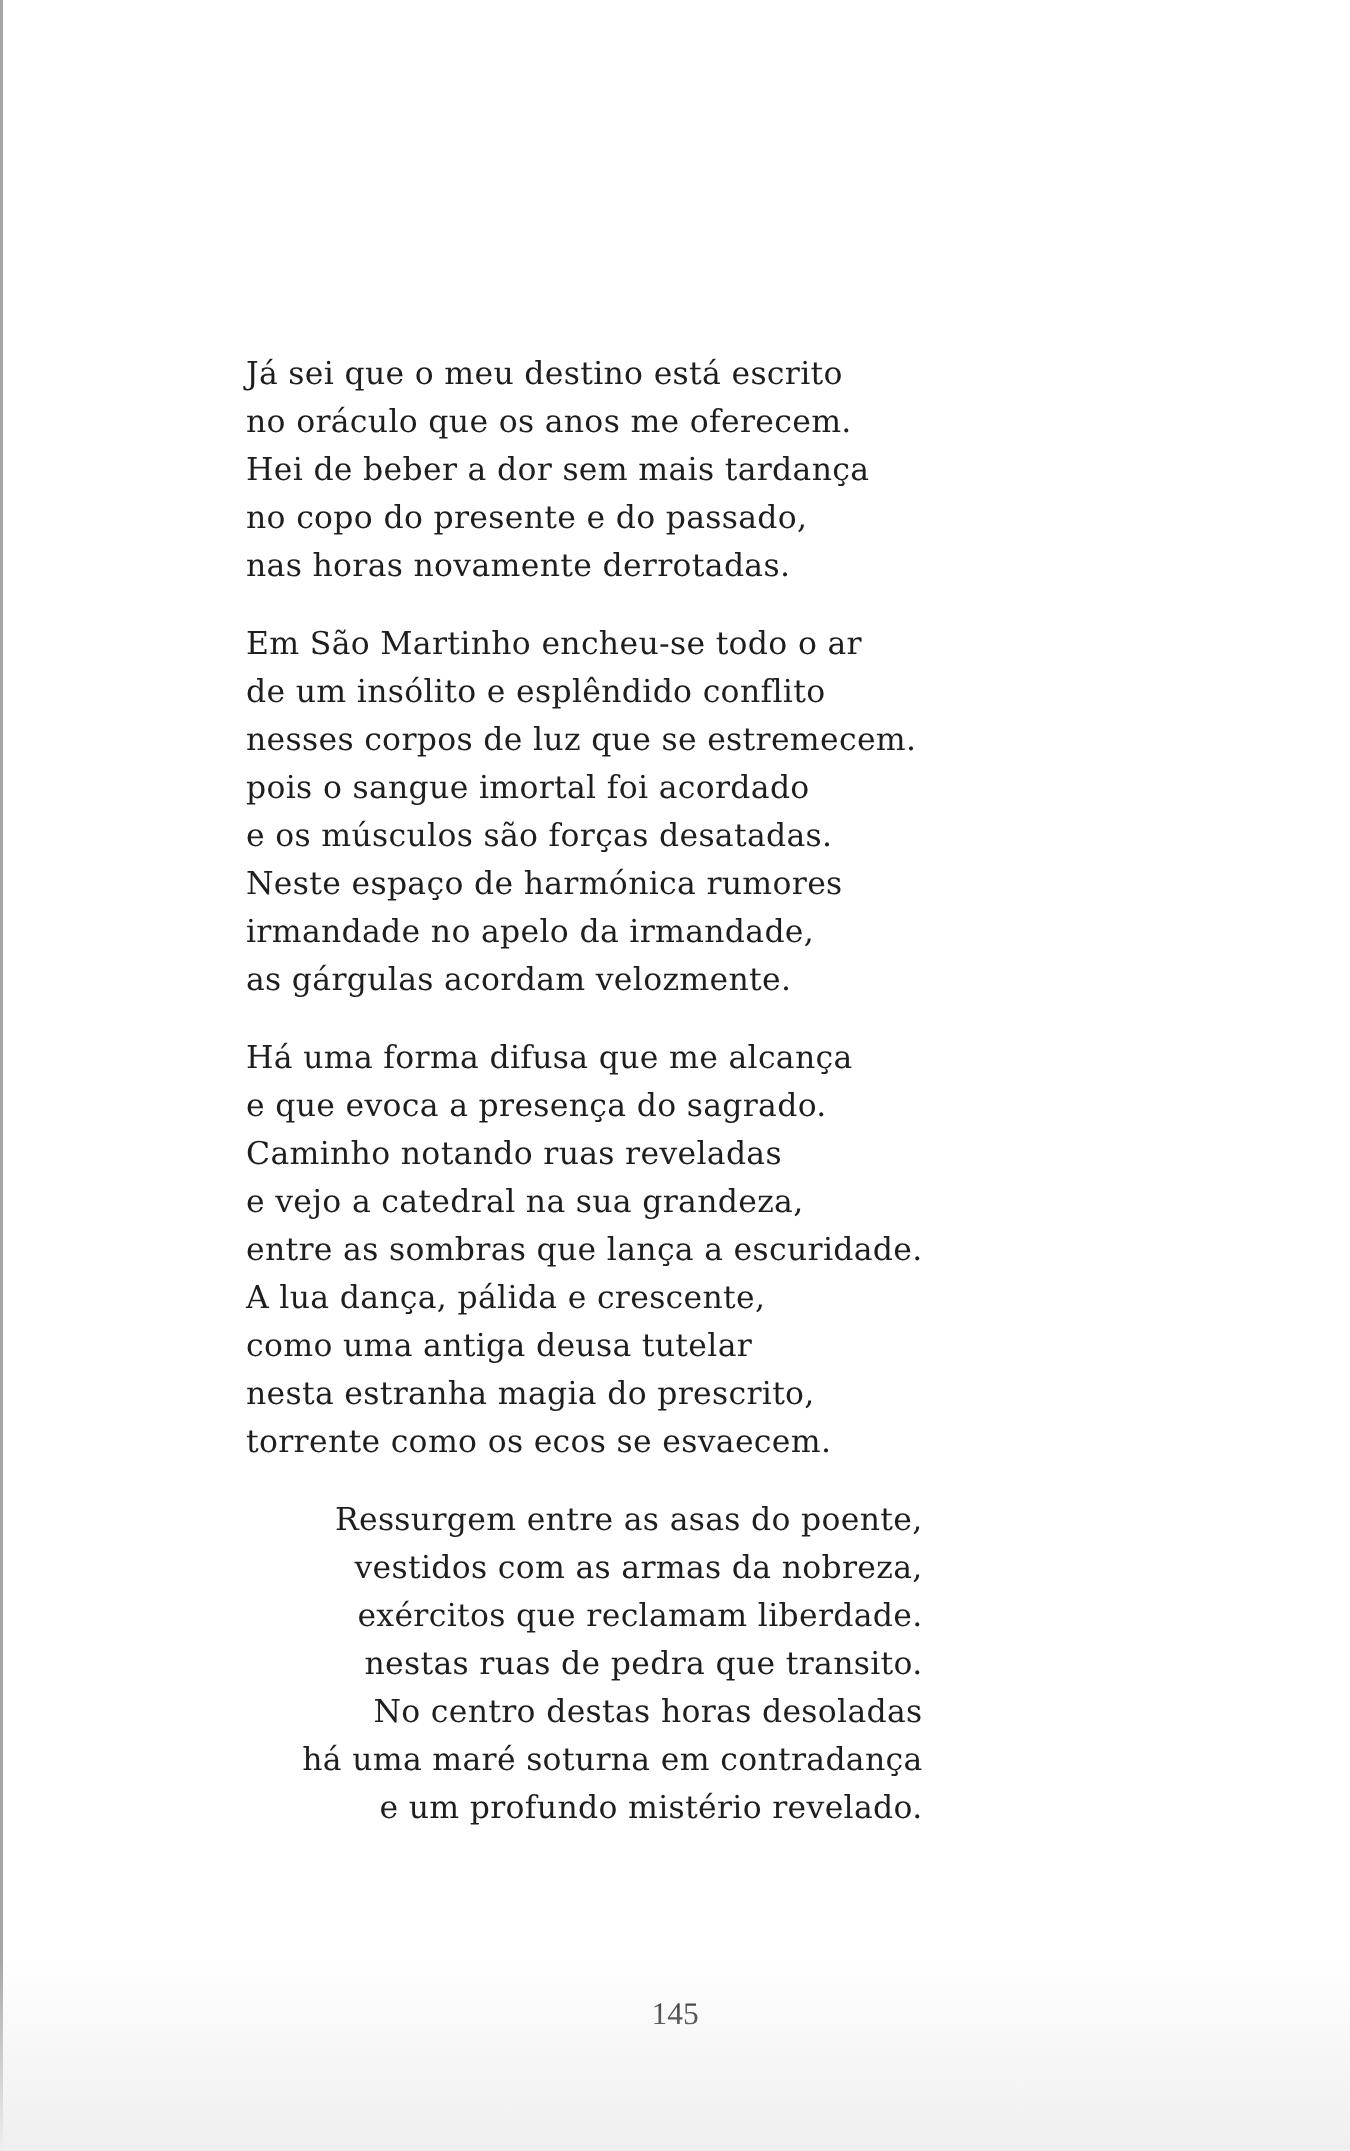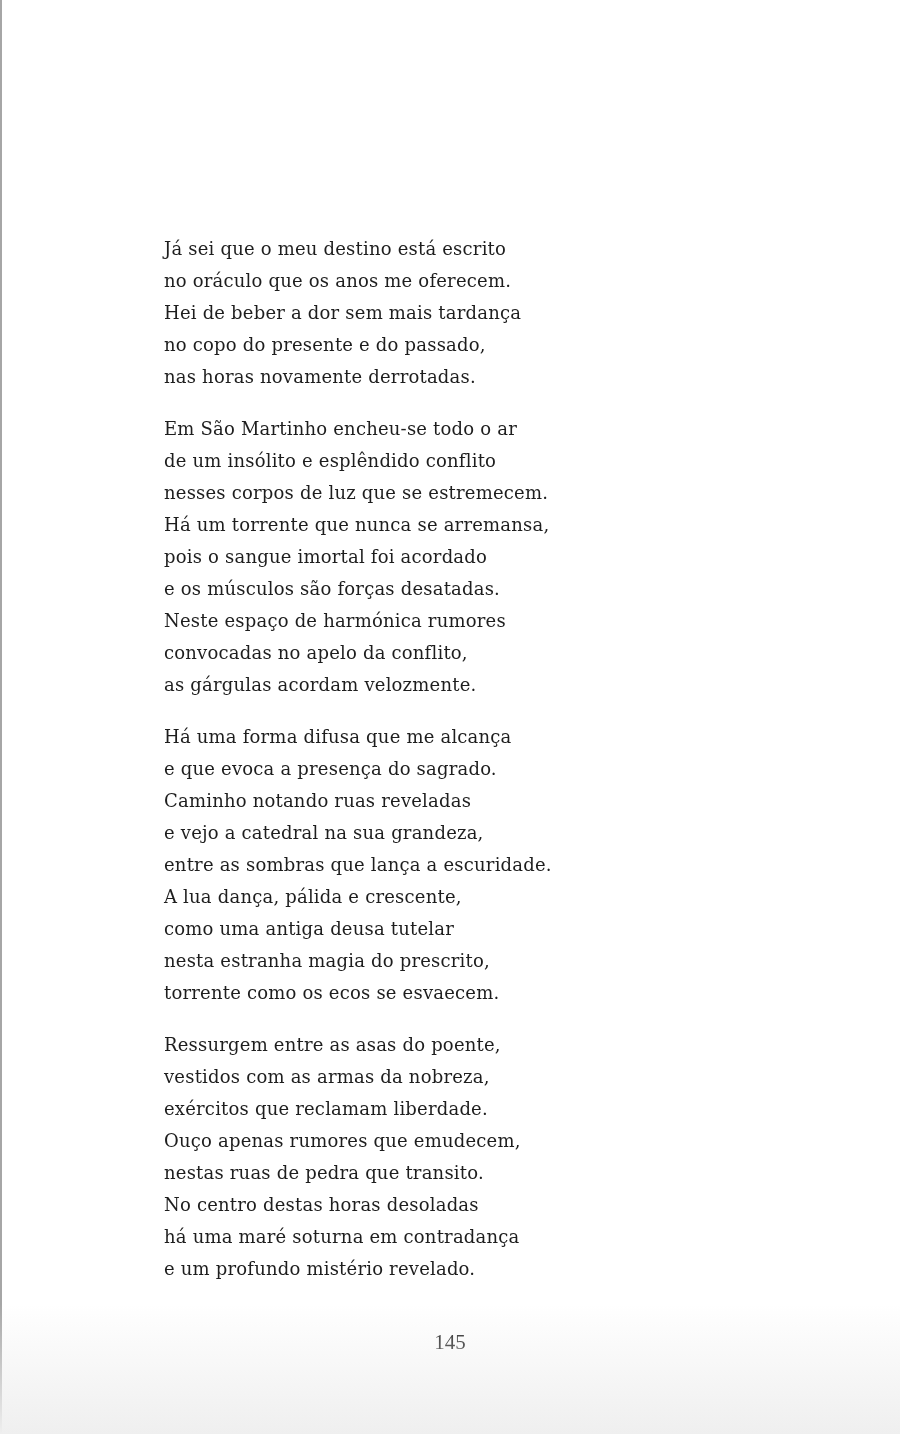--- a/index.html
+++ b/index.html
@@ -35,23 +35,24 @@
     position: absolute;
     left: 164px;
     top: 233px;
     color: #1e1e1e;
   }
   .stanza {
     margin: 0 0 20px 0;
   }
   .stanza:last-child {
     margin-bottom: 0;
+    text-align: right;
   }
   .line {
-    font-size: 18px;
+    font-size: 21px;
     line-height: 32px;
     white-space: nowrap;
     letter-spacing: 0.2px;
   }
   .page-number {
     position: absolute;
     left: 0;
     top: 1330px;
     width: 900px;
     text-align: center;
@@ -72,45 +73,43 @@
     <div class="line">no oráculo que os anos me oferecem.</div>
     <div class="line">Hei de beber a dor sem mais tardança</div>
     <div class="line">no copo do presente e do passado,</div>
     <div class="line">nas horas novamente derrotadas.</div>
   </div>
 
   <div class="stanza">
     <div class="line">Em São Martinho encheu-se todo o ar</div>
     <div class="line">de um insólito e esplêndido conflito</div>
     <div class="line">nesses corpos de luz que se estremecem.</div>
-    <div class="line">Há um torrente que nunca se arremansa,</div>
     <div class="line">pois o sangue imortal foi acordado</div>
     <div class="line">e os músculos são forças desatadas.</div>
     <div class="line">Neste espaço de harmónica rumores</div>
-    <div class="line">convocadas no apelo da conflito,</div>
+    <div class="line">irmandade no apelo da irmandade,</div>
     <div class="line">as gárgulas acordam velozmente.</div>
   </div>
 
   <div class="stanza">
     <div class="line">Há uma forma difusa que me alcança</div>
     <div class="line">e que evoca a presença do sagrado.</div>
     <div class="line">Caminho notando ruas reveladas</div>
     <div class="line">e vejo a catedral na sua grandeza,</div>
     <div class="line">entre as sombras que lança a escuridade.</div>
     <div class="line">A lua dança, pálida e crescente,</div>
     <div class="line">como uma antiga deusa tutelar</div>
     <div class="line">nesta estranha magia do prescrito,</div>
     <div class="line">torrente como os ecos se esvaecem.</div>
   </div>
 
   <div class="stanza">
     <div class="line">Ressurgem entre as asas do poente,</div>
     <div class="line">vestidos com as armas da nobreza,</div>
     <div class="line">exércitos que reclamam liberdade.</div>
-    <div class="line">Ouço apenas rumores que emudecem,</div>
     <div class="line">nestas ruas de pedra que transito.</div>
     <div class="line">No centro destas horas desoladas</div>
     <div class="line">há uma maré soturna em contradança</div>
     <div class="line">e um profundo mistério revelado.</div>
   </div>
 
 </div>
 
 <div class="page-number">145</div>
 

